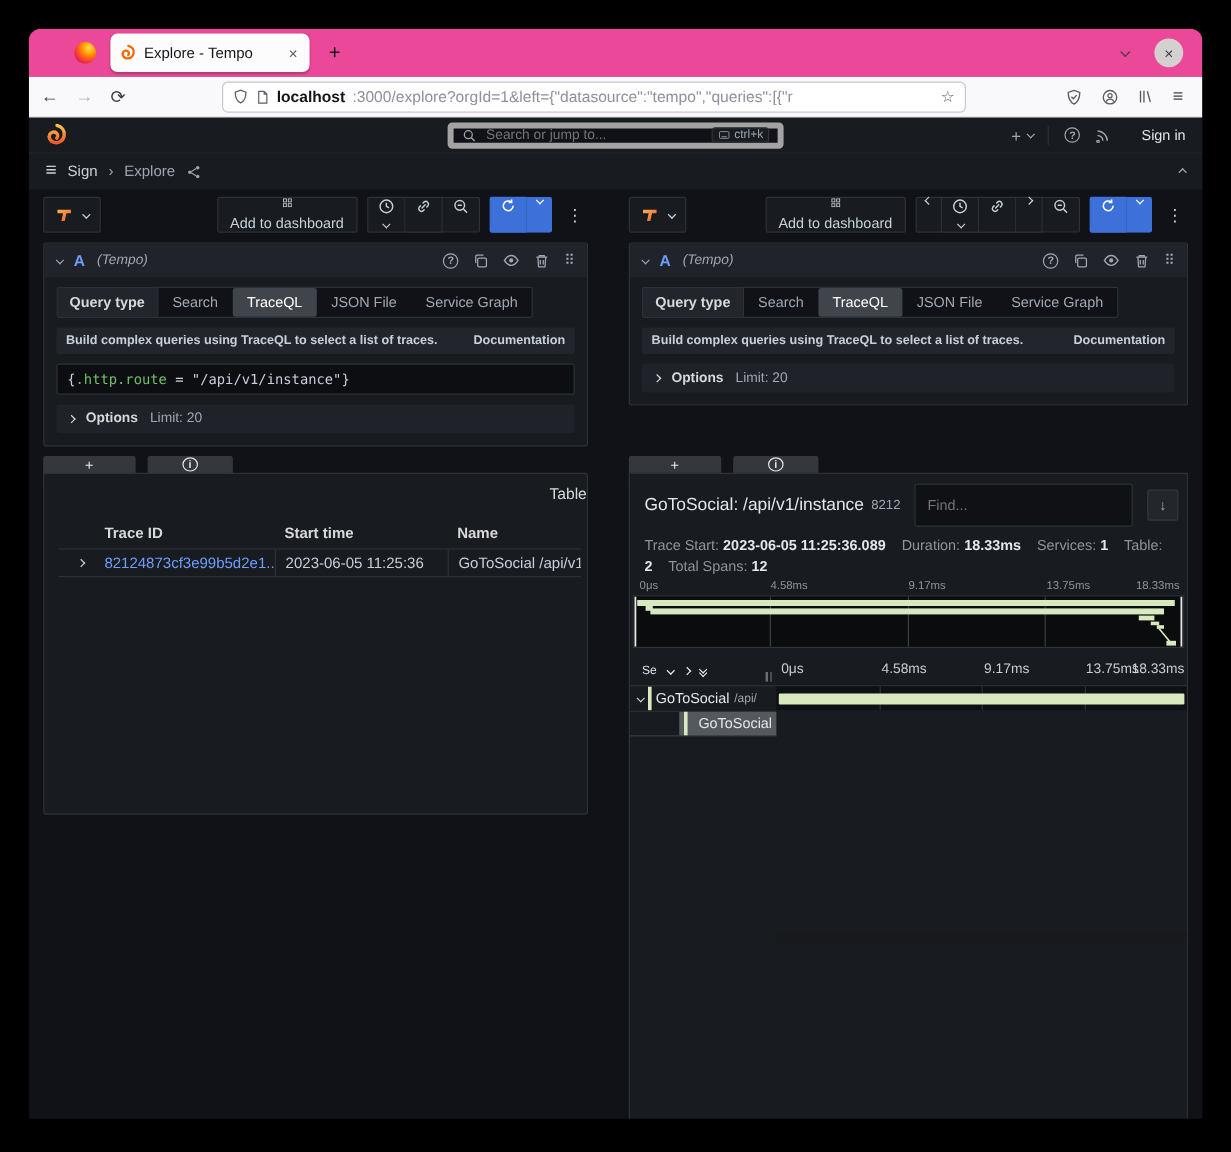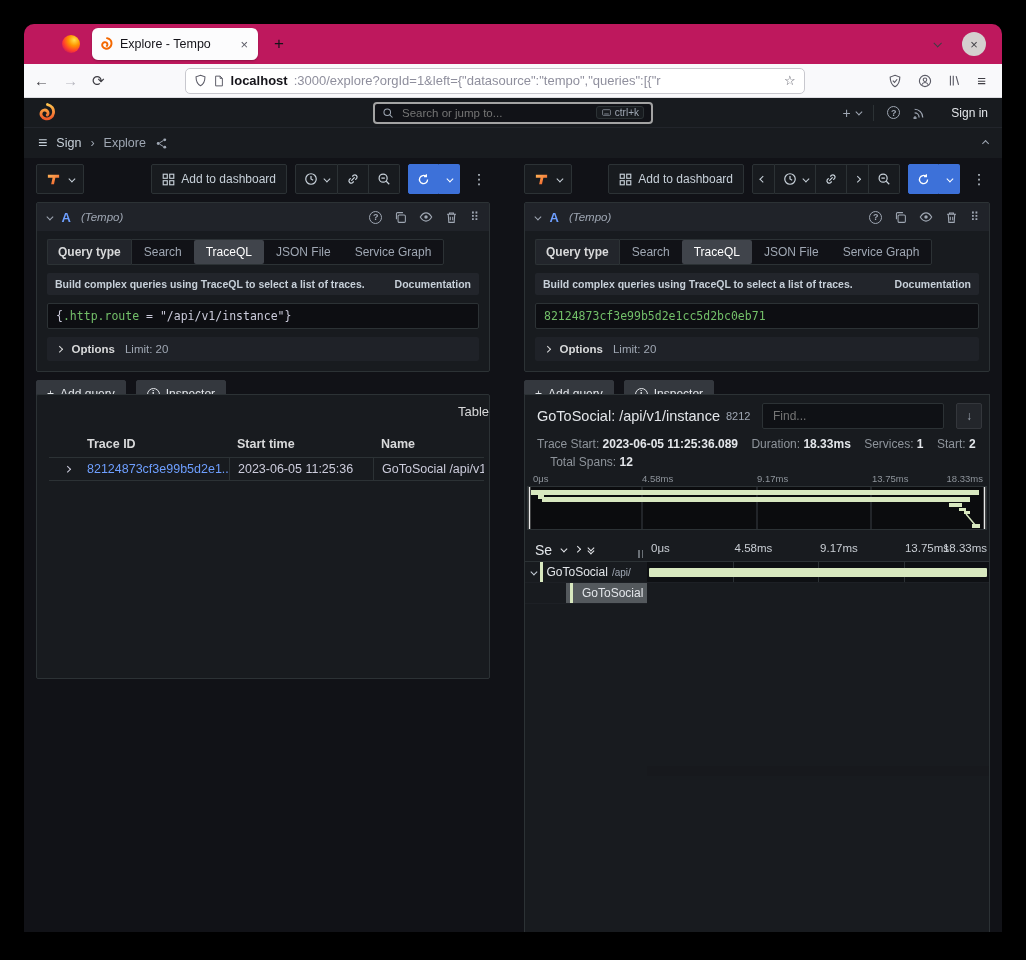--- a/index.html
+++ b/index.html
@@ -3,21 +3,21 @@
 <meta charset="utf-8">
 <style>
   html,body{margin:0;padding:0;background:#000;}
   *{box-sizing:border-box;}
   .stage{position:relative;width:1026px;height:960px;background:#000;overflow:hidden;
          font-family:"Liberation Sans",sans-serif;}
   .window{position:absolute;left:24px;top:24px;width:978px;height:908px;background:#111217;
           border-radius:10px 10px 0 0;overflow:hidden;}
 
   
-  .ff-titlebar{position:relative;height:40px;background:#be185d;}
+  .ff-titlebar{position:relative;height:40px;background:#ec4899;}
   .ff-logo{position:absolute;left:38px;top:11px;width:18px;height:18px;border-radius:50%;
            background:radial-gradient(circle at 68% 28%,#ffe14d 0%,#ff9500 32%,#ff3b30 62%,#c2185b 85%,#7b1fa2 100%);}
   .ff-tab{position:absolute;left:68px;top:4px;width:166px;height:32px;background:#fcfcfd;border-radius:6px;
           box-shadow:0 1px 2px rgba(0,0,0,.25);display:flex;align-items:center;padding:0 8px;gap:6px;}
   .ff-tab .fav{width:14px;height:14px;flex:none;}
   .ff-tab .t{font-size:12.5px;color:#15141a;white-space:nowrap;overflow:hidden;flex:1;}
   .ff-tab .x{color:#5b5b66;font-size:13px;flex:none;padding:0 2px;}
   .ff-newtab{position:absolute;left:250px;top:10px;color:#15141a;font-size:17px;line-height:20px;}
   .ff-winctl{position:absolute;right:16px;top:8px;display:flex;gap:22px;align-items:center;}
   .ff-winctl .chev{color:#3f3e44;}
@@ -33,21 +33,21 @@
   .ff-url .rest{font-size:13px;color:#8f8f9d;white-space:nowrap;overflow:hidden;flex:1;
                 -webkit-mask-image:linear-gradient(90deg,#000 85%,transparent);mask-image:linear-gradient(90deg,#000 85%,transparent);}
   .ff-url .star{color:#5b5b66;font-size:13px;flex:none;}
   .ff-right{display:flex;gap:16px;align-items:center;margin-left:auto;padding-right:6px;}
   svg.ic{display:block;}
 
   
   .g-topbar{position:relative;height:30px;background:#181b1f;border-bottom:1px solid #22252b;
             display:flex;align-items:center;padding:0 14px;color:#c7d0d9;}
   .g-search{position:absolute;left:50%;transform:translateX(-50%);width:280px;height:22px;background:#111217;
-            border:2px solid #a3a3a3;border-radius:4px;display:flex;align-items:center;padding:0 7px;gap:6px;}
+            border:5px solid #a3a3a3;border-radius:4px;display:flex;align-items:center;padding:0 7px;gap:6px;}
   .g-search input{flex:1;background:transparent;border:0;outline:0;color:#9fa7b3;font-size:11.5px;
                   font-family:"Liberation Sans",sans-serif;}
   .g-kbd{font-size:10px;color:#9fa7b3;border:1px solid #2c3235;border-radius:3px;padding:0 4px;background:#181b1f;
          display:flex;align-items:center;gap:3px;}
   .g-top-right{margin-left:auto;display:flex;align-items:center;gap:13px;color:#9fa7b3;font-size:12px;}
   .g-top-right .sep{width:1px;height:16px;background:#2c3235;}
   .g-signin{color:#e3e6ea;font-size:12px;font-weight:500;margin-left:12px;}
   .g-breadcrumb{height:30px;background:#181b1f;display:flex;align-items:center;gap:9px;padding:0 14px;
                 color:#c7d0d9;font-size:12.5px;}
   .g-breadcrumb .dim{color:#9fa7b3;}
@@ -61,21 +61,21 @@
   .chev.sm{width:4.5px;height:4.5px;}
 
   
   .explore{position:relative;height:776px;background:#111217;}
   .pane{position:absolute;top:0;height:100%;}
   .pane.left{left:12px;width:454px;}
   .pane.right{left:500px;width:466px;}
 
   .ex-toolbar{position:absolute;top:6px;left:0;right:0;height:30px;display:flex;align-items:center;}
   .btn{display:inline-flex;align-items:center;gap:6px;height:30px;padding:0 10px;background:#181b1f;
-       border:1px solid #2c3235;border-radius:2px;color:#c7d0d9;font-size:12px;white-space:nowrap;}
+       border:1px solid #2c3235;border-radius:2px;color:#c7d0d9;font-size:12px;white-space:nowrap;flex-direction:column;}
   .btn.icon-only{padding:0 8px;}
   .btn-grp{display:flex;}
   .btn-grp .btn{border-radius:0;border-left-width:0;}
   .btn-grp .btn:first-child{border-left-width:1px;border-radius:2px 0 0 2px;}
   .btn-grp .btn:last-child{border-radius:0 2px 2px 0;}
   .btn.blue{background:#3d71d9;border-color:#3d71d9;color:#fff;}
   .ds-picker{display:inline-flex;align-items:center;gap:8px;height:30px;padding:0 9px;background:#181b1f;
              border:1px solid #2c3235;border-radius:2px;color:#c7d0d9;}
   .toolbar-right{margin-left:auto;display:flex;align-items:center;gap:8px;}
   .kebab{color:#c7d0d9;font-size:14px;padding:0 4px;}
@@ -124,35 +124,35 @@
   .c-nm{flex:1;padding-left:8px;overflow:hidden;white-space:nowrap;}
   .drow .c-st,.drow .c-nm{border-left:1px solid #2c3235;height:100%;display:flex;align-items:center;}
   .link{color:#6e9fff;}
 
   
   .trpanel{position:absolute;top:236px;left:0;width:466px;height:540px;border:1px solid #2c3235;
            background:#181b1f;overflow:hidden;}
   .tr-head{display:flex;align-items:center;padding:8px 10px 6px 12px;gap:6px;}
   .tr-title{color:#e3e6ea;font-size:14.5px;white-space:nowrap;}
   .tr-id{color:#9fa7b3;font-size:11px;overflow:hidden;white-space:nowrap;width:30px;flex:none;}
-  .tr-find{width:182px;height:26px;background:#0f1115;border:1px solid #2c3235;border-radius:2px;flex:none;
+  .tr-find{width:182px;height:36px;background:#0f1115;border:1px solid #2c3235;border-radius:2px;flex:none;
            display:flex;align-items:center;padding:0 8px;}
   .tr-find input{width:100%;background:transparent;border:0;outline:0;color:#9fa7b3;font-size:12px;
                  font-family:"Liberation Sans",sans-serif;}
   .sq-btn{width:26px;height:26px;background:#23262b;border:1px solid #34373c;border-radius:2px;color:#9fa7b3;
           display:flex;align-items:center;justify-content:center;font-size:12px;flex:none;margin-left:6px;}
   .tr-summary{padding:0 12px;font-size:12px;color:#8e949b;line-height:18px;}
   .tr-summary b{color:#e3e6ea;font-weight:700;}
   .tr-summary .gap{display:inline-block;width:10px;}
   .mm-ticks{position:relative;height:13px;margin:2px 2px 0 2px;font-size:9.5px;color:#8e949b;}
   .mm-ticks span{position:absolute;top:0;}
   .minimap{position:relative;height:44px;margin:0 2px;background:#0b0c0e;border:1px solid #2c3235;}
   .ruler-head{position:relative;height:24px;border-bottom:1px solid #2c3235;margin-top:8px;background:#181b1f;}
   .svc-head{position:absolute;left:0;top:0;width:122px;height:100%;display:flex;align-items:center;gap:9px;
-            padding:0 4px 0 10px;color:#e3e6ea;font-size:14px;overflow:hidden;}
+            padding:0 4px 0 10px;color:#e3e6ea;font-size:10px;overflow:hidden;}
   .grip{position:absolute;left:113px;top:12px;display:flex;gap:2px;}
   .grip i{display:block;width:1.5px;height:8px;background:#6a7076;}
   .ruler-cols{position:absolute;left:122px;right:0;top:0;height:100%;}
   .ruler-cols .tick{position:absolute;top:4px;font-size:11.5px;color:#c9ced4;white-space:nowrap;}
   .rows-wrap{position:relative;}
   .grid-lines i{position:absolute;top:0;bottom:0;width:1px;background:#2c3235;}
   .span-row{position:relative;height:21px;display:flex;}
   .sr-name{width:122px;flex:none;display:flex;align-items:center;gap:4px;font-size:12px;color:#e3e6ea;
            overflow:hidden;white-space:nowrap;border-bottom:1px solid #1d2025;}
   .sr-bars{flex:1;position:relative;background:#0e1013;border-bottom:1px solid #1d2025;}
@@ -496,21 +496,20 @@
               <span class="opt">Search</span>
               <span class="opt active">TraceQL</span>
               <span class="opt">JSON File</span>
               <span class="opt">Service Graph</span>
             </div>
           </div>
           <div class="q-info">
             <span>Build complex queries using TraceQL to select a list of traces.</span>
             <span class="doc">Documentation</span>
           </div>
-          <div class="q-code"><span class="tok-green">82124873cf3e99b5d2e1cc5d2bc0eb71</span></div>
           <div class="q-options">
             <span class="chev sm r" style="color:#d8d9da"></span>
             <span class="lbl">Options</span>
             <span class="sum">Limit: 20</span>
           </div>
         </div>
       </div>
       <div class="q-actions">
         <button class="btn gray">
               <span>+</span>
@@ -529,21 +528,21 @@
           <div class="tr-find">
                 <input placeholder="Find..." style="">
               </div>
           <span class="sq-btn">↓</span>
 
         </div>
         <div class="tr-summary">
           <span>Trace Start:</span> <b>2023-06-05 11:25:36.089</b><span class="gap"></span>
           <span>Duration:</span> <b>18.33ms</b><span class="gap"></span>
           <span>Services:</span> <b>1</b><span class="gap"></span>
-          <span>Start:</span> <b>2</b><span class="gap"></span>
+          <span>Table:</span> <b>2</b><span class="gap"></span>
           <span>Total Spans:</span> <b>12</b>
         </div>
         <div class="mm-ticks">
           <span style="left:6px">0μs</span>
           <span style="left:25%">4.58ms</span>
           <span style="left:50%">9.17ms</span>
           <span style="left:75%">13.75ms</span>
           <span style="right:4px">18.33ms</span>
         </div>
         <div class="minimap">

